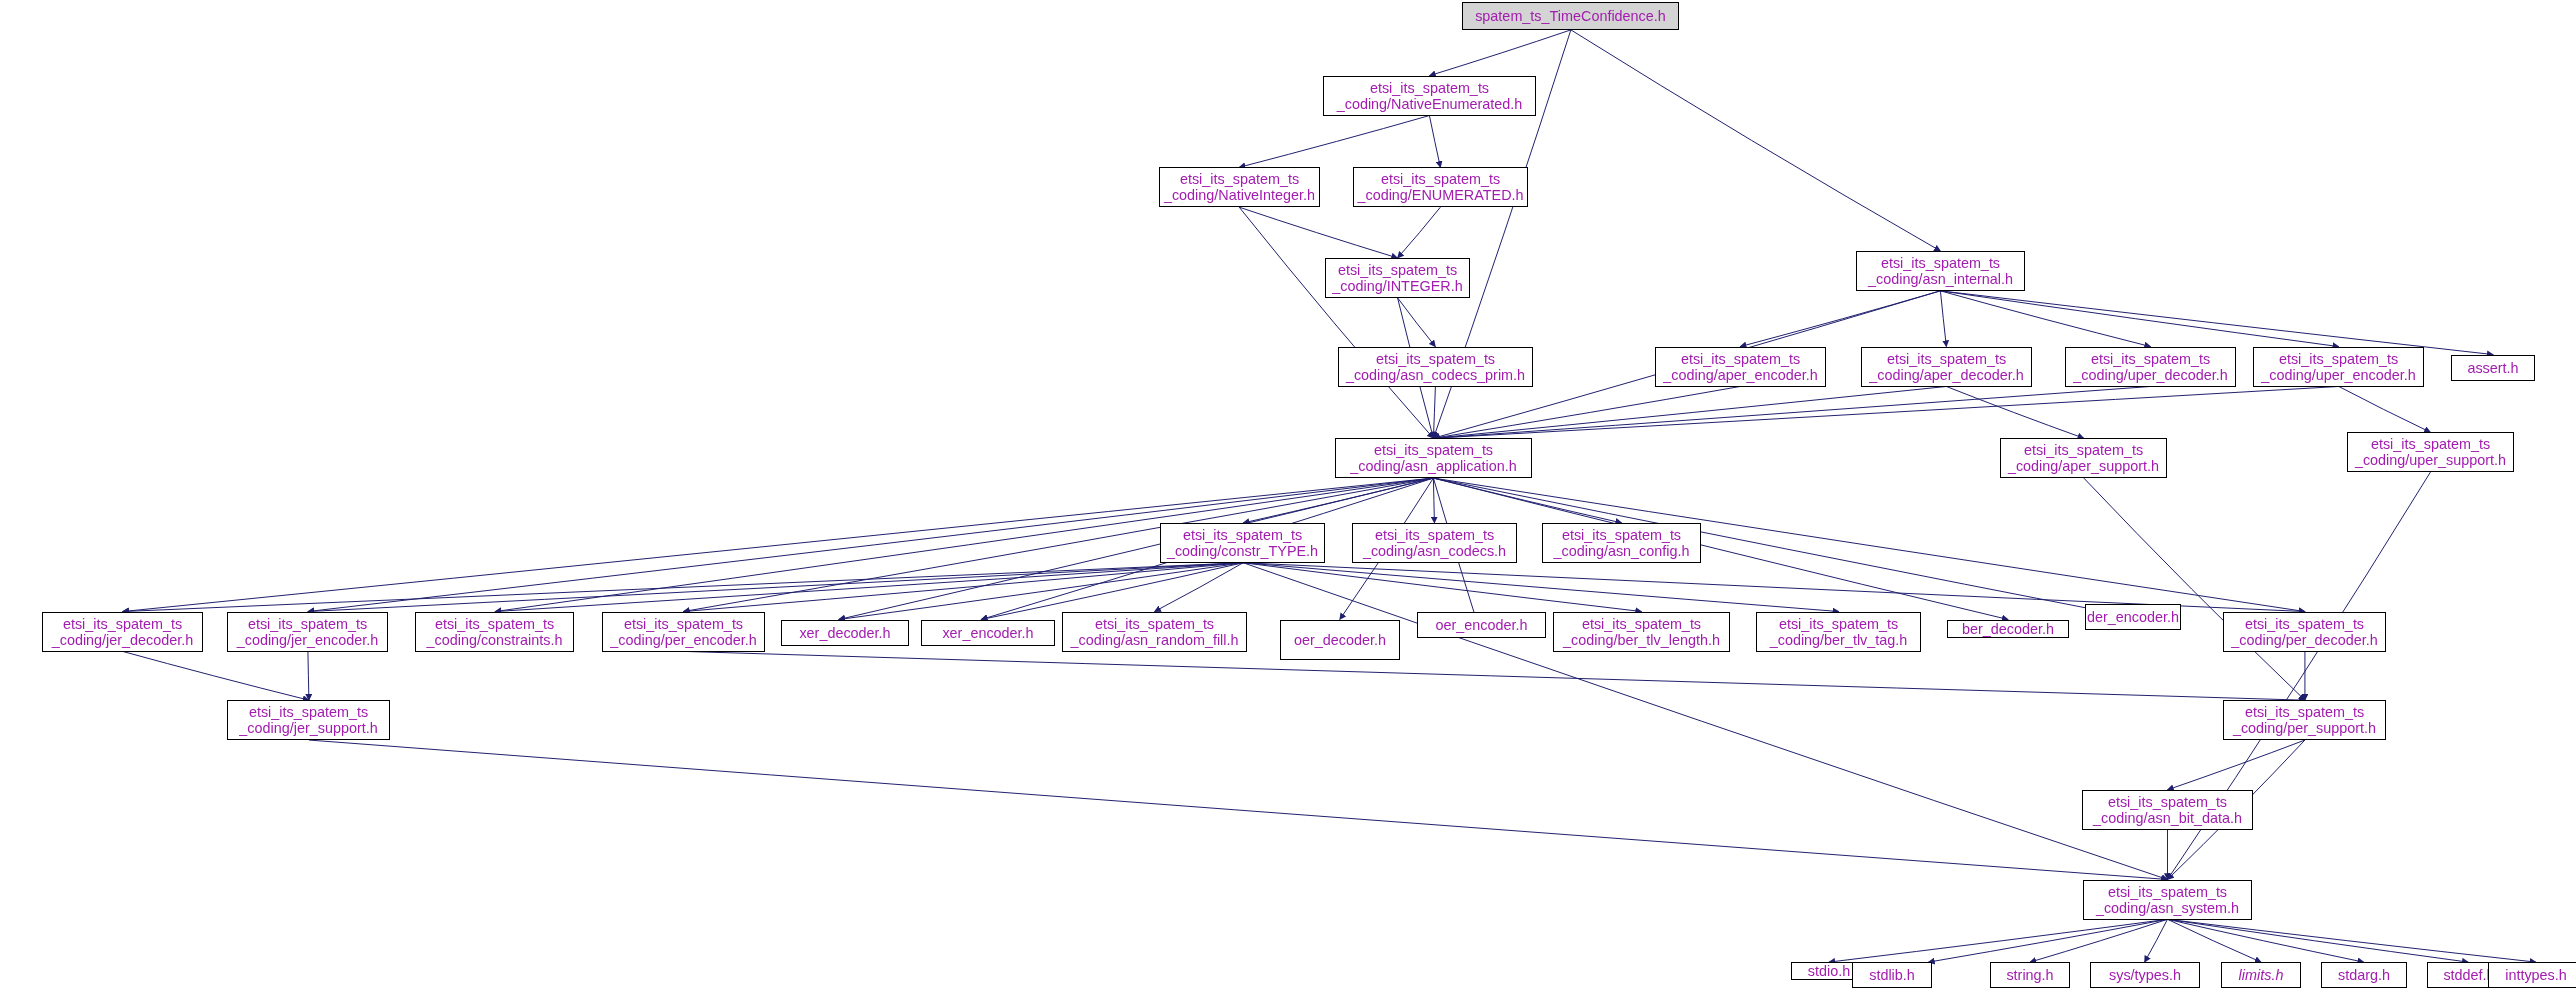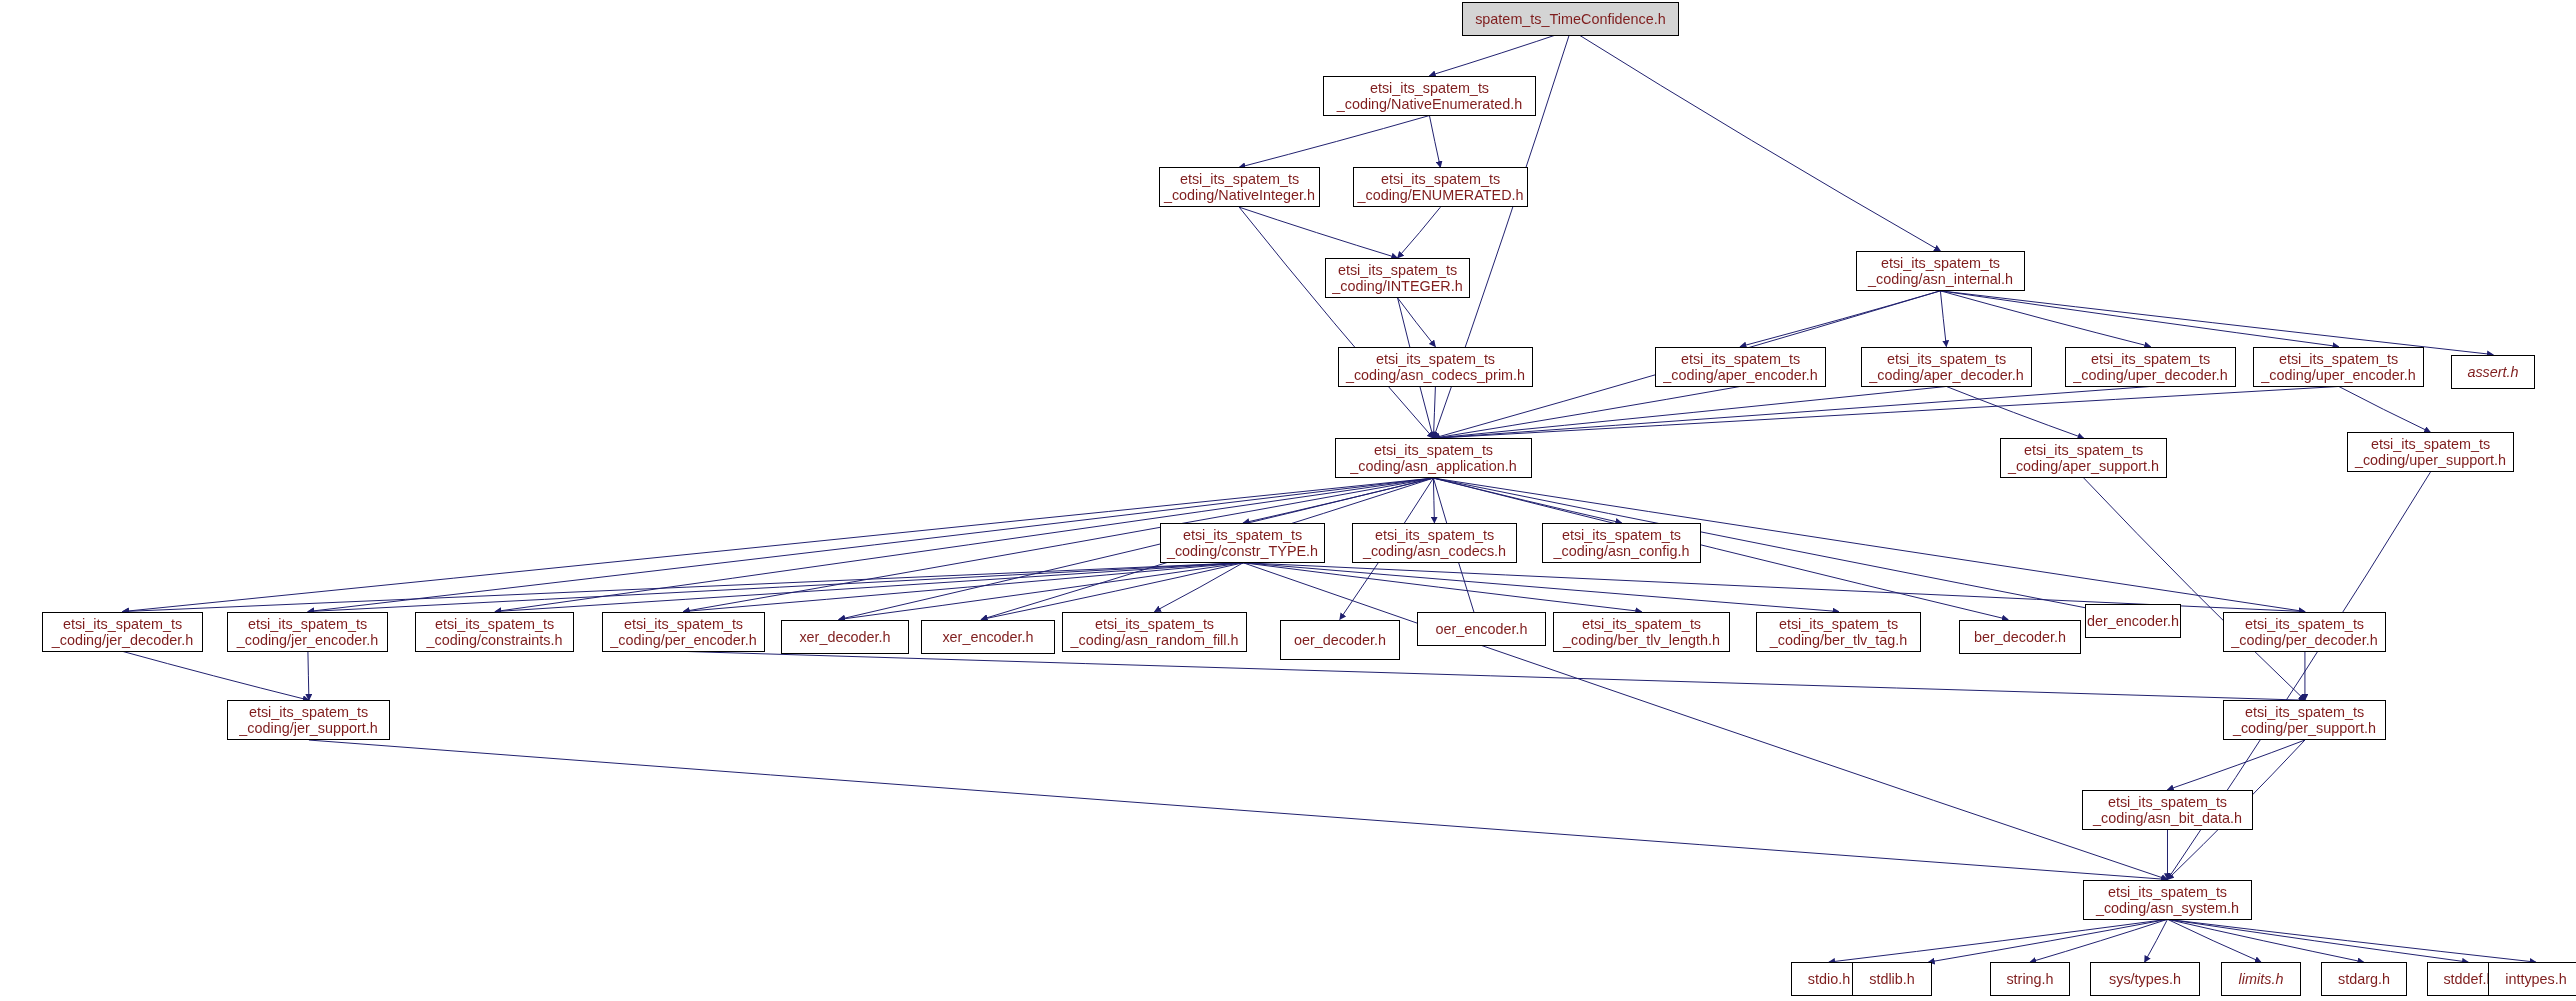--- a/index.html
+++ b/index.html
@@ -23,29 +23,29 @@
     top: 0;
     width: 2576px;
     height: 1001px;
     pointer-events: none;
   }
   .node {
     position: absolute;
     box-sizing: border-box;
     border: 1px solid #000000;
     background: #ffffff;
-    color: #7f1d1d;
+    color: #a21caf;
     font-size: 14.4px;
     line-height: 1.12;
     text-align: center;
     display: flex;
     align-items: center;
     justify-content: center;
     white-space: pre-line;
-    padding: 16px 2px;
+    padding: 8px 2px;
     overflow: hidden;
   }
   .node.root {
     background: #d4d4d4;
   }
 </style>
 </head>
 <body>
 
 <div id="canvas">
@@ -136,21 +136,21 @@
     <div class="node" style="left: 1338px; top: 347px; width: 195px; height: 40px;">etsi_its_spatem_ts
 _coding/asn_codecs_prim.h</div>
     <div class="node" style="left: 1655px; top: 347px; width: 171px; height: 40px;">etsi_its_spatem_ts
 _coding/aper_encoder.h</div>
     <div class="node" style="left: 1861px; top: 347px; width: 171px; height: 40px;">etsi_its_spatem_ts
 _coding/aper_decoder.h</div>
     <div class="node" style="left: 2065px; top: 347px; width: 171px; height: 40px;">etsi_its_spatem_ts
 _coding/uper_decoder.h</div>
     <div class="node" style="left: 2253px; top: 347px; width: 171px; height: 40px;">etsi_its_spatem_ts
 _coding/uper_encoder.h</div>
-    <div class="node" style="left: 2451px; top: 355px; width: 84px; height: 26px; font-style: italic;">assert.h</div>
+    <div class="node" style="left: 2451px; top: 355px; width: 84px; height: 26px;">assert.h</div>
     <div class="node" style="left: 2000px; top: 438px; width: 167px; height: 40px;">etsi_its_spatem_ts
 _coding/aper_support.h</div>
     <div class="node" style="left: 2347px; top: 432px; width: 167px; height: 40px;">etsi_its_spatem_ts
 _coding/uper_support.h</div>
     <div class="node" style="left: 1335px; top: 438px; width: 197px; height: 40px;">etsi_its_spatem_ts
 _coding/asn_application.h</div>
     <div class="node" style="left: 1160px; top: 523px; width: 165px; height: 40px;">etsi_its_spatem_ts
 _coding/constr_TYPE.h</div>
     <div class="node" style="left: 1352px; top: 523px; width: 165px; height: 40px;">etsi_its_spatem_ts
 _coding/asn_codecs.h</div>
@@ -167,21 +167,21 @@
     <div class="node" style="left: 781px; top: 620px; width: 128px; height: 26px;">xer_decoder.h</div>
     <div class="node" style="left: 921px; top: 620px; width: 134px; height: 26px;">xer_encoder.h</div>
     <div class="node" style="left: 1062px; top: 612px; width: 185px; height: 40px;">etsi_its_spatem_ts
 _coding/asn_random_fill.h</div>
     <div class="node" style="left: 1280px; top: 620px; width: 120px; height: 40px;">oer_decoder.h</div>
     <div class="node" style="left: 1417px; top: 612px; width: 129px; height: 26px;">oer_encoder.h</div>
     <div class="node" style="left: 1553px; top: 612px; width: 177px; height: 40px;">etsi_its_spatem_ts
 _coding/ber_tlv_length.h</div>
     <div class="node" style="left: 1756px; top: 612px; width: 165px; height: 40px;">etsi_its_spatem_ts
 _coding/ber_tlv_tag.h</div>
-    <div class="node" style="left: 1947px; top: 620px; width: 122px; height: 26px; margin-left: 12px;">ber_decoder.h</div>
+    <div class="node" style="left: 1947px; top: 620px; width: 122px; height: 18px;">ber_decoder.h</div>
     <div class="node" style="left: 2085px; top: 604px; width: 96px; height: 26px;">der_encoder.h</div>
     <div class="node" style="left: 2223px; top: 612px; width: 163px; height: 40px;">etsi_its_spatem_ts
 _coding/per_decoder.h</div>
     <div class="node" style="left: 227px; top: 700px; width: 163px; height: 40px;">etsi_its_spatem_ts
 _coding/jer_support.h</div>
     <div class="node" style="left: 2223px; top: 700px; width: 163px; height: 40px;">etsi_its_spatem_ts
 _coding/per_support.h</div>
     <div class="node" style="left: 2082px; top: 790px; width: 171px; height: 40px;">etsi_its_spatem_ts
 _coding/asn_bit_data.h</div>
     <div class="node" style="left: 2083px; top: 880px; width: 169px; height: 40px;">etsi_its_spatem_ts

